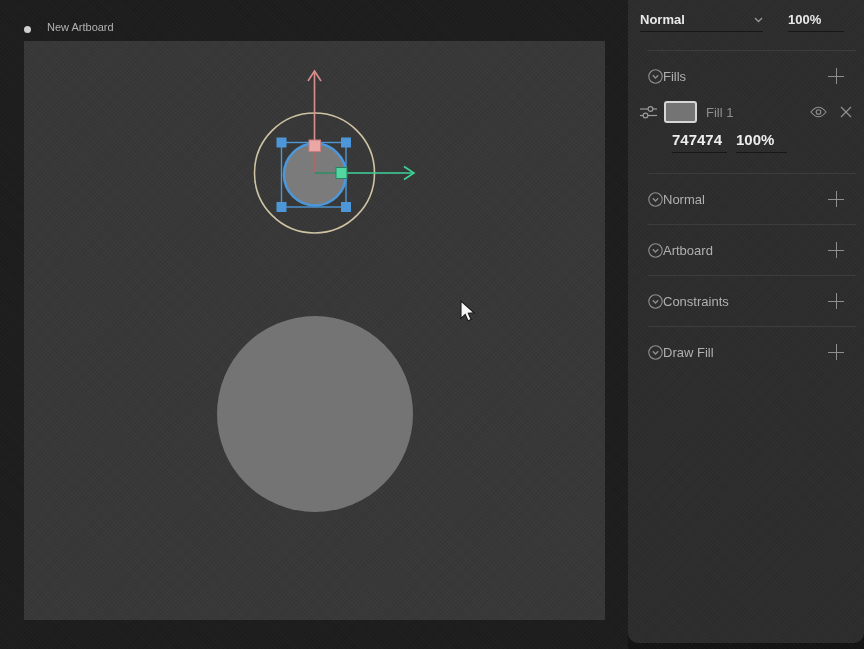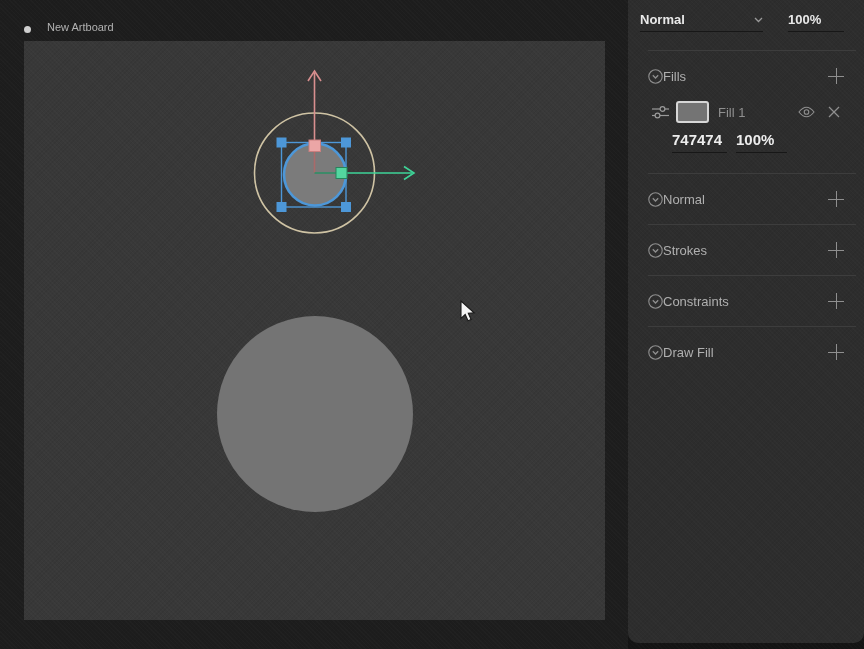--- a/index.html
+++ b/index.html
@@ -62,21 +62,21 @@
   .disc-btn { display:flex; align-items:center; cursor:pointer; }
   .plus-btn {
     margin-left:auto; position:relative; width:16px; height:16px; cursor:pointer;
   }
   .plus-btn::before, .plus-btn::after {
     content:""; position:absolute; background:#8f8f8f;
   }
   .plus-btn::before { left:0; top:7.5px; width:16px; height:1px; }
   .plus-btn::after { left:7.5px; top:0; width:1px; height:16px; }
 
-  .fill-entry { display:flex; align-items:center; height:26px; padding:0 24px; margin-top:-2px; }
+  .fill-entry { display:flex; align-items:center; height:26px; padding:0 12px; margin-top:-2px; }
   .swatch {
     width:33px; height:22px; margin-left:7px; border-radius:3px;
     border:2px solid #d7d7d7; cursor:pointer;
   }
   .fill-name { margin-left:9px; color:#8f8f8f; }
   .entry-icons { margin-left:auto; display:flex; align-items:center; gap:13px; }
   .fill-values { display:flex; align-items:center; padding:0 20px 0 44px; margin-top:6px; }
   .val-field {
     height:22px; border-bottom:1px solid #171717;
     font-weight:bold; color:#ededed; font-size:15px;
@@ -196,21 +196,21 @@
   </div>
   <div class="divider"></div>
 
   <div class="sec-row">
     <span class="disc-btn">
       <svg width="15" height="15" viewBox="0 0 15 15">
         <circle cx="7.5" cy="7.5" r="6.7" fill="none" stroke="#8f8f8f" stroke-width="1.1"></circle>
         <polyline points="4.8,6.3 7.5,9 10.2,6.3" fill="none" stroke="#8f8f8f" stroke-width="1.3"></polyline>
       </svg>
     </span>
-    <span class="sec-label">Strokes</span>
+    <span class="sec-label">Artboard</span>
     <span class="plus-btn"></span>
   </div>
   <div class="divider"></div>
 
   <div class="sec-row">
     <span class="disc-btn">
       <svg width="15" height="15" viewBox="0 0 15 15">
         <circle cx="7.5" cy="7.5" r="6.7" fill="none" stroke="#8f8f8f" stroke-width="1.1"></circle>
         <polyline points="4.8,6.3 7.5,9 10.2,6.3" fill="none" stroke="#8f8f8f" stroke-width="1.3"></polyline>
       </svg>

